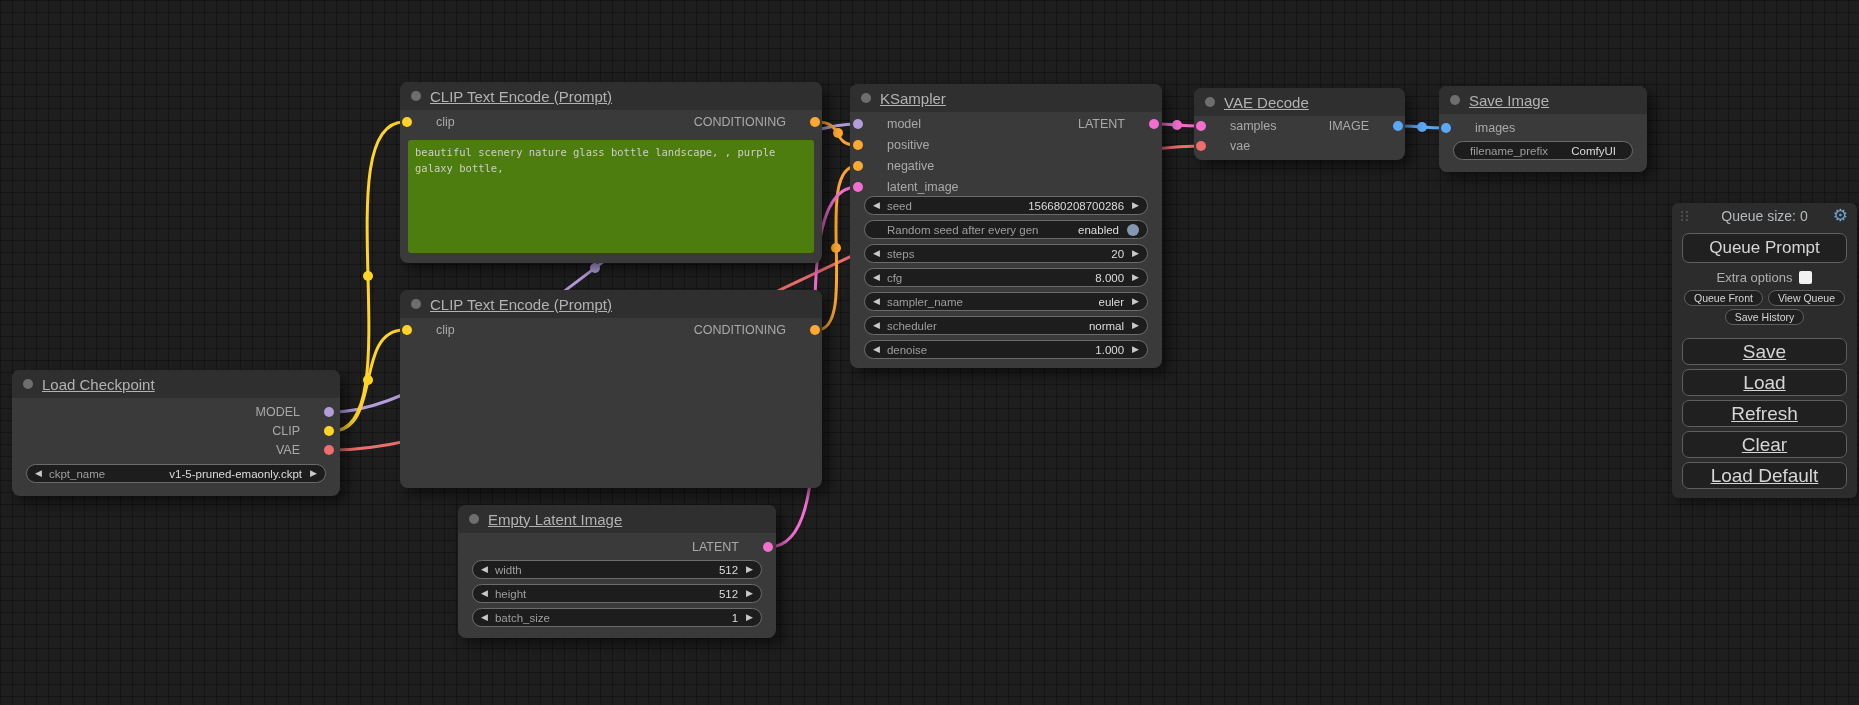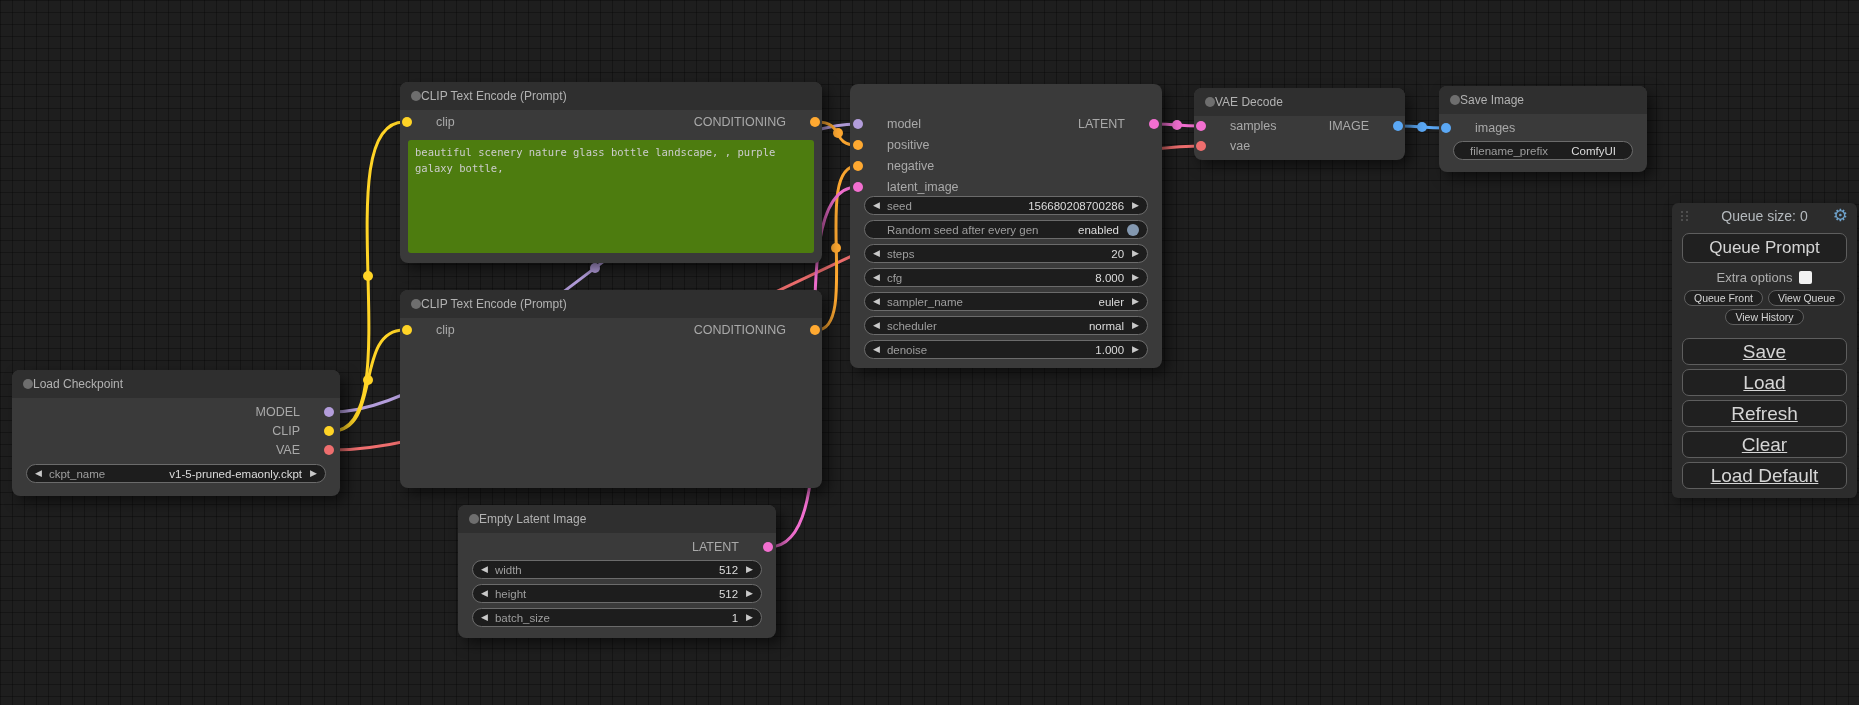--- a/index.html
+++ b/index.html
@@ -7,21 +7,21 @@
     background-color:#1E1E1E;
     background-image:linear-gradient(rgba(0,0,0,.30) 1px,transparent 1px),
                      linear-gradient(90deg,rgba(0,0,0,.30) 1px,transparent 1px);
     background-size:12px 12px;
     font-family:"Liberation Sans",sans-serif;}
   #links{position:absolute;left:0;top:0;z-index:1;}
   #links path{fill:none;stroke-width:3;}
   .node{position:absolute;z-index:2;background:#3A3A3A;border-radius:8px;
     box-shadow:6px 6px 14px rgba(0,0,0,.55);}
   .ntitle{height:28px;background:#2F2F2F;border-radius:8px 8px 0 0;display:flex;
-    align-items:center;padding-left:11px;color:#B2B2B2;font-size:12px;}
+    align-items:center;gap:9px;padding-left:11px;color:#B2B2B2;font-size:15px;text-decoration:underline;}
   .tdot{width:10px;height:10px;border-radius:50%;flex:0 0 auto;}
   .slot{position:absolute;display:flex;align-items:center;gap:24px;height:20px;
     color:#A9A9A9;font-size:12.5px;white-space:nowrap;}
   .slot.out{flex-direction:row-reverse;}
   .pdot{width:10px;height:10px;border-radius:50%;flex:0 0 auto;}
   .widget{position:absolute;height:19px;background:#1D1D1D;border:1px solid #6B6B6B;
     border-radius:10px;display:flex;align-items:center;box-sizing:border-box;
     padding:0 8px;font-size:11.5px;color:#9E9E9E;white-space:nowrap;}
   .warr{color:#C9C9C9;font-size:9px;line-height:1;}
   .wlabel{margin-left:7px;}
@@ -130,20 +130,24 @@
       <span class="pdot" style="background: rgb(255, 212, 38);"></span>
       <span>clip</span>
     </div>
     <div class="slot out" style="right:2px;top:30px;">
       <span class="pdot" style="background: rgb(255, 169, 49);"></span>
       <span>CONDITIONING</span>
     </div>
   </div>
 
   <div class="node" style="left:850px;top:84px;width:312px;height:284px;">
+    <div class="ntitle">
+      <span class="tdot" style="background: rgb(110, 110, 110);"></span>
+      <span>KSampler</span>
+    </div>
     <div class="slot" style="left:3px;top:30px;">
       <span class="pdot" style="background: rgb(179, 157, 219);"></span>
       <span>model</span>
     </div>
     <div class="slot" style="left:3px;top:51px;">
       <span class="pdot" style="background: rgb(255, 169, 49);"></span>
       <span>positive</span>
     </div>
     <div class="slot" style="left:3px;top:72px;">
       <span class="pdot" style="background: rgb(255, 169, 49);"></span>
@@ -279,21 +283,21 @@
     <div class="qbtn" id="qprompt">Queue Prompt</div>
     <div class="qextra">
       <span>Extra options</span>
       <span class="qcheck"></span>
     </div>
     <div class="qsmallrow">
       <span class="qbtn qsmall">Queue Front</span>
       <span class="qbtn qsmall">View Queue</span>
     </div>
     <div class="qsmallrow" style="margin-top:3px;">
-      <span class="qbtn qsmall">View History</span>
+      <span class="qbtn qsmall">Save History</span>
     </div>
     <div class="gap"></div>
     <div class="qbtn qbig">Save</div>
     <div class="qbtn qbig">Load</div>
     <div class="qbtn qbig">Refresh</div>
     <div class="qbtn qbig">Clear</div>
     <div class="qbtn qbig">Load Default</div>
   </div>
 
 </div>

